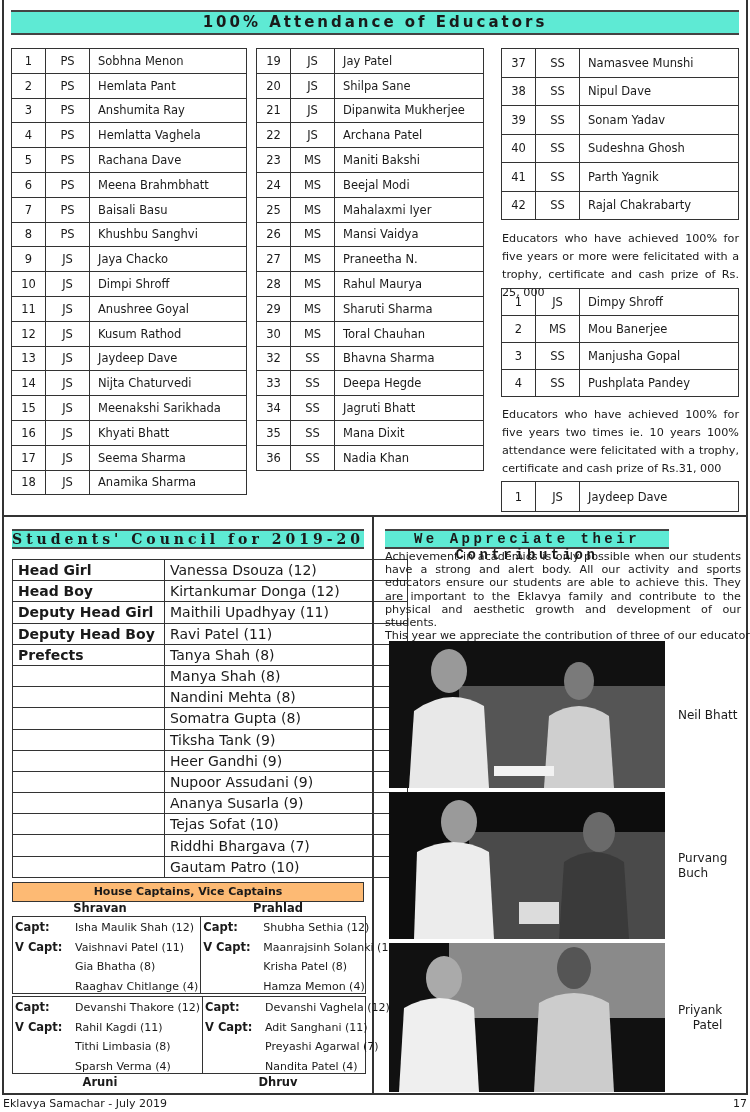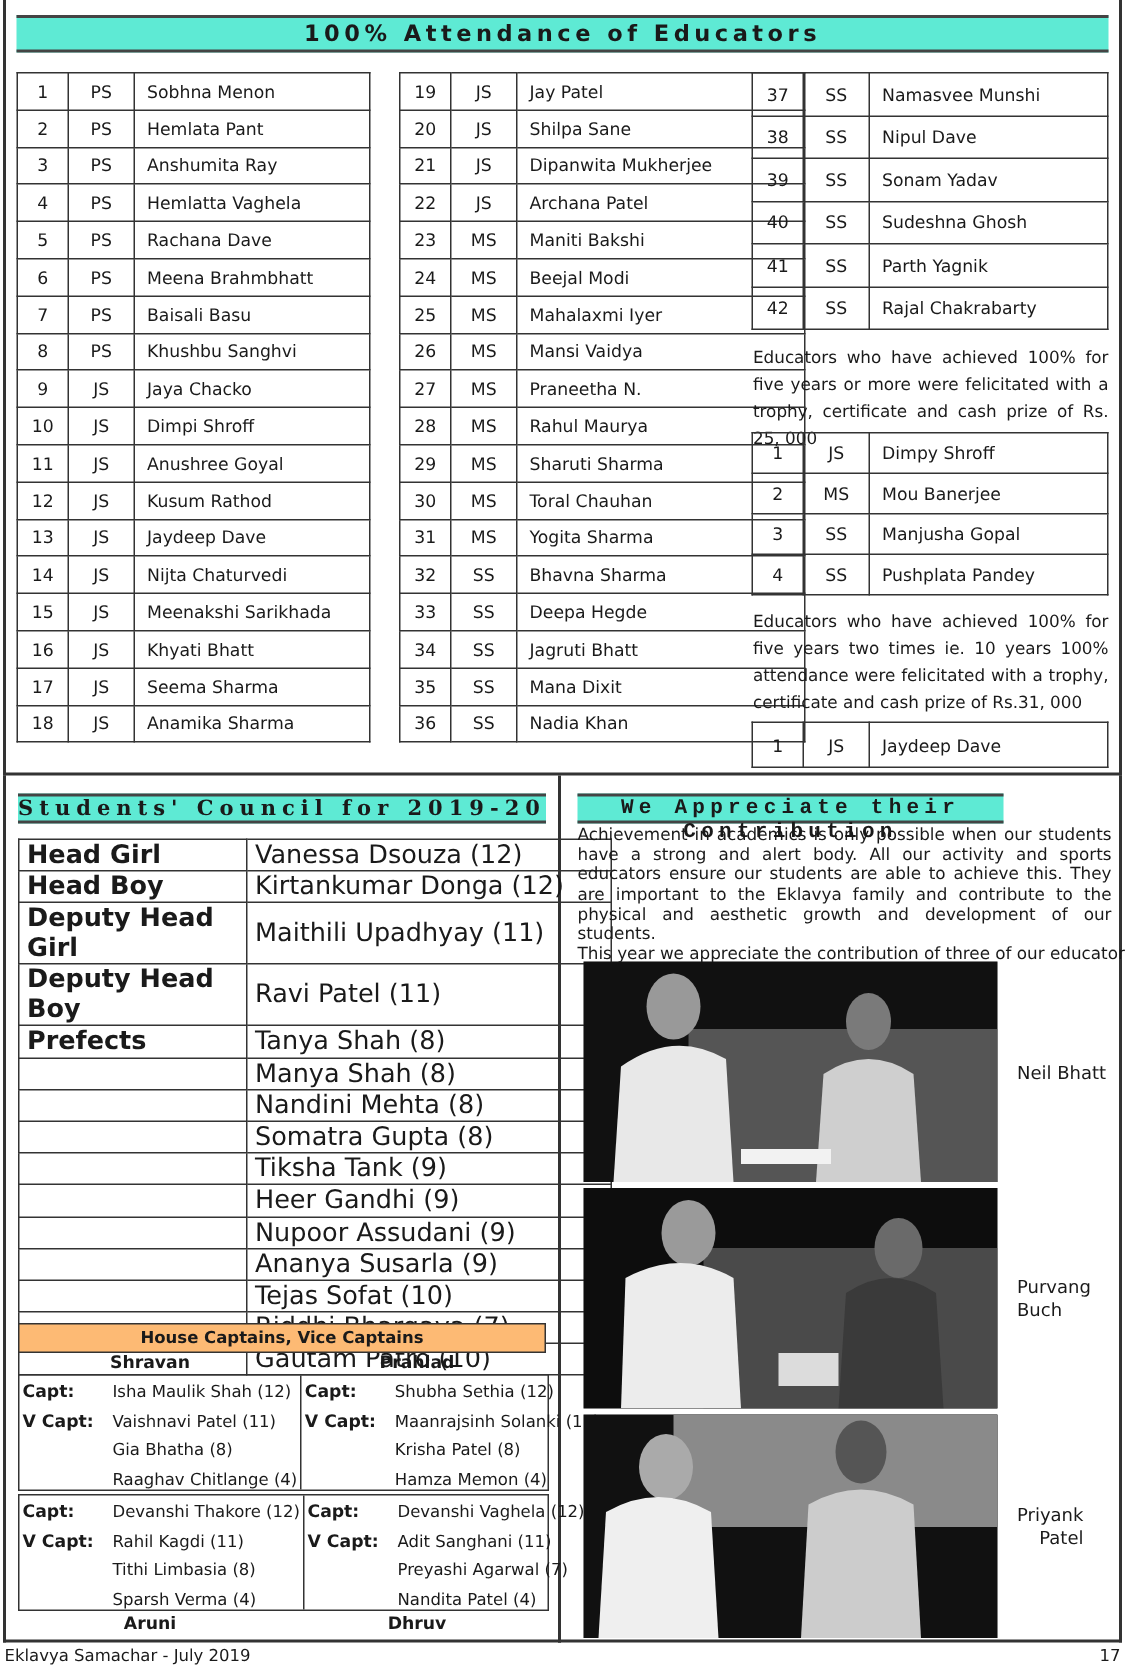--- a/index.html
+++ b/index.html
@@ -10,36 +10,36 @@
   .banner { position:absolute; background:#5eead4; border-top:2px solid #444; border-bottom:2px solid #444;
             text-align:center; font-weight:bold; box-sizing:border-box; }
   .banner-main { left:11px; top:10px; width:728px; height:25px; font-size:15px; letter-spacing:3px; line-height:21px; }
   table { border-collapse:collapse; }
   .att { position:absolute; font-size:11.5px; }
   .att td { border:1px solid #333; height:24.8px; padding:0; box-sizing:border-box; }
   .att td.n { width:34px; text-align:center; }
   .att td.c { width:44px; text-align:center; }
   .att td.nm { padding-left:8px; }
   .col1 { left:11px; top:48px; width:236px; }
-  .col2 { left:256px; top:48px; width:271px;margin-left:10px; }
+  .col2 { left:256px; top:48px; width:228px; }
   .col3 { left:501px; top:48px; width:238px; }
   .col3 td { height:28.5px; }
   .note { position:absolute; left:502px; width:237px; font-size:11.2px; line-height:18px; text-align:justify; }
   .note1 { top:230px; }
   .note2 { top:406px; }
   .sub1 { left:501px; top:288px; width:238px; }
   .sub1 td { height:27px; }
   .sub2 { left:501px; top:481px; width:238px; }
   .sub2 td { height:30px; }
 
   .frame-bl { position:absolute; left:2px; top:517px; width:372px; height:578px; border:2px solid #333; border-top:none; box-sizing:border-box; }
   .frame-br { position:absolute; left:372px; top:517px; width:376px; height:578px; border:2px solid #333; border-top:none; border-left:none; box-sizing:border-box; }
   .banner-sc { left:12px; top:529px; width:352px; height:20px; font-family:"DejaVu Serif", serif; font-size:14px; letter-spacing:4px; line-height:16px; }
   .banner-wa { left:385px; top:529px; width:284px; height:20px; font-family:Liberation Mono, monospace; font-size:14px; letter-spacing:3.5px; line-height:16px; }
-  .council { position:absolute; left:12px; top:559px; width:396px; font-size:17px; }
+  .council { position:absolute; left:12px; top:559px; width:396px; font-size:14px; }
   .council td { border:1px solid #333; height:21.2px; padding:0 0 0 5px; box-sizing:border-box; }
   .council td.role { width:152px; font-weight:bold; }
   .hc-title { position:absolute; left:12px; top:882px; width:352px; height:20px; background:#fdba74;
               border:1px solid #333; box-sizing:border-box; text-align:center; font-size:11px; font-weight:bold; line-height:18px; }
   .house-name { position:absolute; font-size:11.5px; font-weight:bold; text-align:center; width:176px; }
   .houses { position:absolute; left:12px; width:354px; font-size:11px; border:1px solid #333; box-sizing:border-box; display:flex; }
   .houses .h { flex:1; padding:1px 2px; box-sizing:border-box; }
   .houses .h + .h { border-left:1px solid #333; }
   .hrow { display:flex; height:19.5px; line-height:19.5px; white-space:nowrap; }
   .hrow .lbl { width:60px; font-weight:bold; font-size:11.5px; }
@@ -212,25 +212,20 @@
         <td class="n">29</td>
         <td class="c">MS</td>
         <td class="nm">Sharuti Sharma</td>
       </tr>
       <tr>
         <td class="n">30</td>
         <td class="c">MS</td>
         <td class="nm">Toral Chauhan</td>
       </tr>
       <tr>
-        <td class="n">31</td>
-        <td class="c">MS</td>
-        <td class="nm">Yogita Sharma</td>
-      </tr>
-      <tr>
         <td class="n">32</td>
         <td class="c">SS</td>
         <td class="nm">Bhavna Sharma</td>
       </tr>
       <tr>
         <td class="n">33</td>
         <td class="c">SS</td>
         <td class="nm">Deepa Hegde</td>
       </tr>
       <tr>

